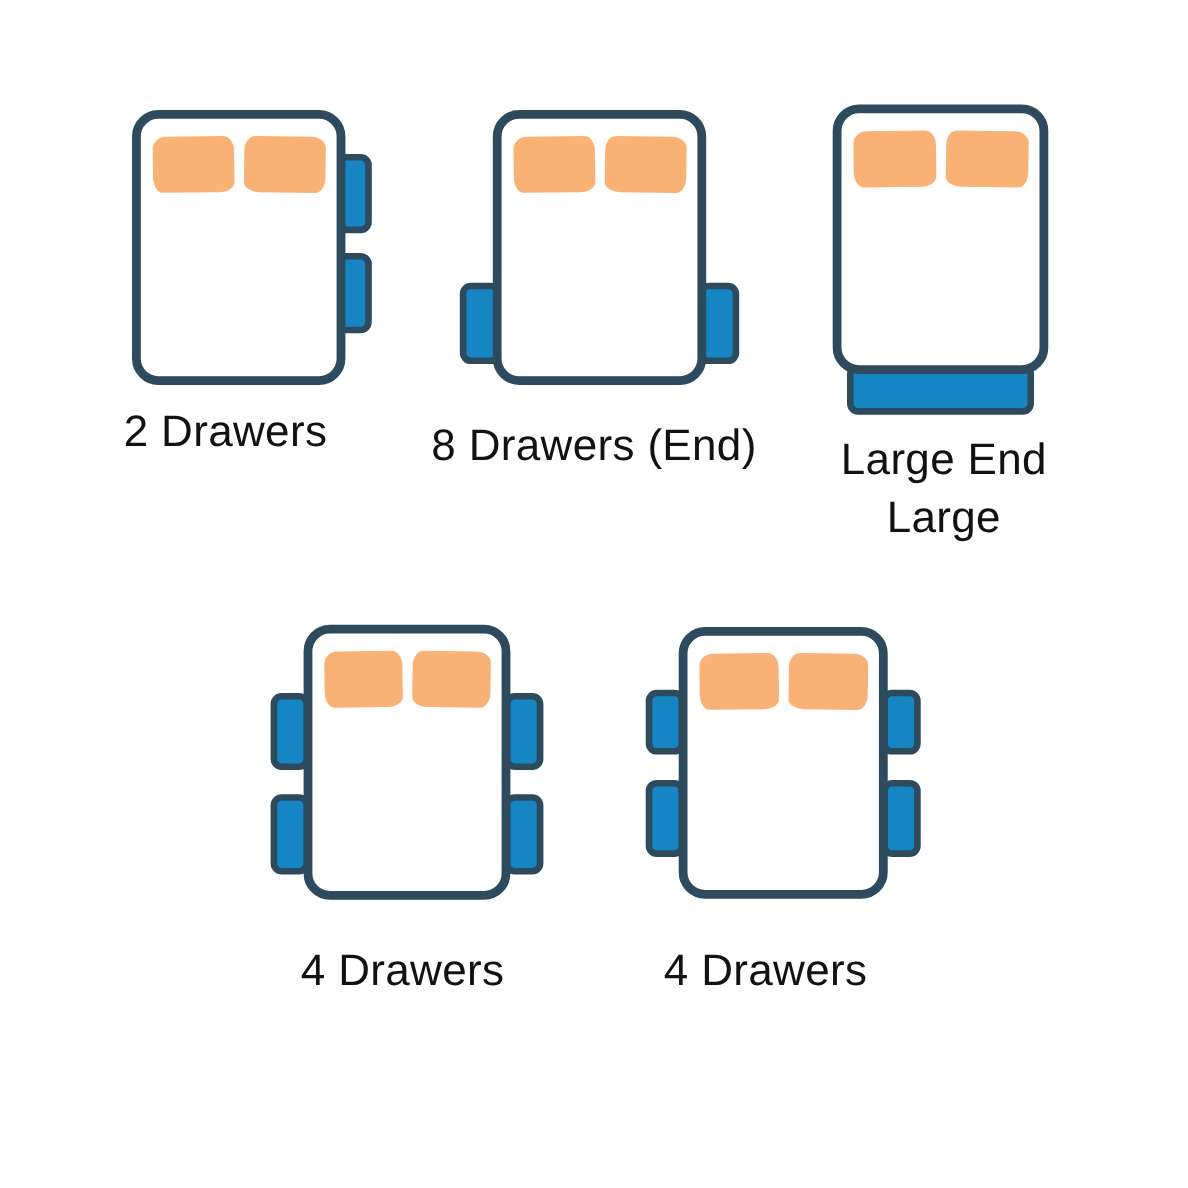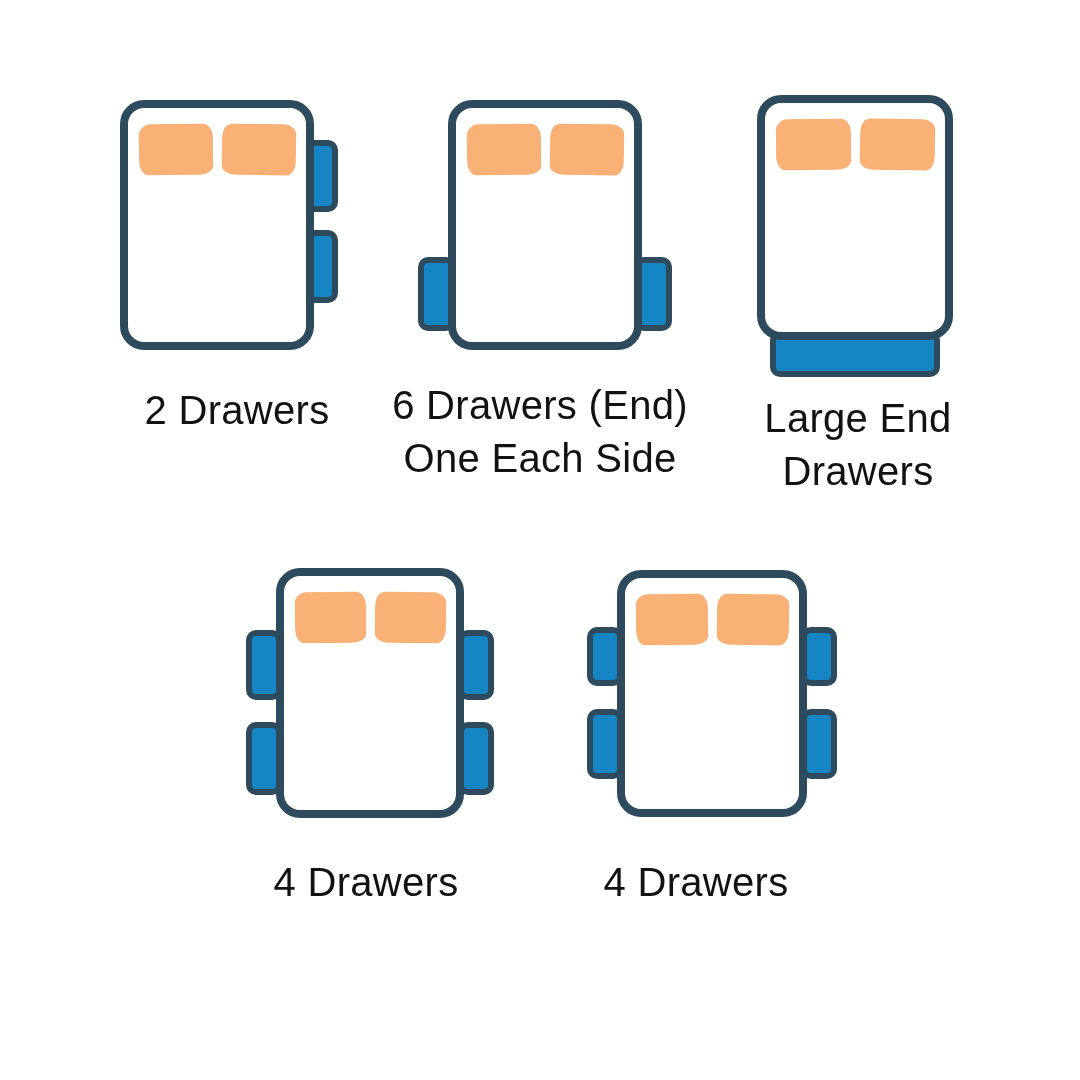--- a/index.html
+++ b/index.html
@@ -62,49 +62,48 @@
 <div id="canvas">
     <div class="figure">
       <div class="drawer" style="left: 300px; top: 140px; width: 38px; height: 72px;"></div>
       <div class="drawer" style="left: 300px; top: 230px; width: 38px; height: 73px;"></div>
       <div class="bed" style="left: 120px; top: 100px; width: 194px; height: 250px;">
         <div class="pillows">
           <div class="pillow left"></div>
           <div class="pillow right"></div>
         </div>
       </div>
-      <div class="label" style="left: 205px; top: 384px; margin-left: 32px;">
+      <div class="label" style="left: 205px; top: 366px;">
         <div class="label-line">2 Drawers</div>
       </div>
     </div>
     <div class="figure">
       <div class="drawer" style="left: 418px; top: 257px; width: 38px; height: 74px;"></div>
       <div class="drawer" style="left: 634px; top: 257px; width: 38px; height: 74px;"></div>
       <div class="bed" style="left: 448px; top: 100px; width: 194px; height: 250px;">
         <div class="pillows">
           <div class="pillow left"></div>
           <div class="pillow right"></div>
         </div>
       </div>
       <div class="label" style="left: 540px; top: 379px;">
-        <div class="label-line">6 Drawers (End)</div>
-        <div class="label-line">One Each Side</div>
+        <div class="label-line">8 Drawers (End)</div>
       </div>
     </div>
     <div class="figure">
       <div class="drawer" style="left: 770px; top: 330px; width: 170px; height: 47px;"></div>
       <div class="bed" style="left: 757px; top: 95px; width: 196px; height: 245px;">
         <div class="pillows">
           <div class="pillow left"></div>
           <div class="pillow right"></div>
         </div>
       </div>
       <div class="label" style="left: 858px; top: 392px;">
         <div class="label-line">Large End</div>
-        <div class="label-line">Drawers</div>
+        <div class="label-line">Large</div>
       </div>
     </div>
     <div class="figure">
       <div class="drawer" style="left: 246px; top: 630px; width: 36px; height: 70px;"></div>
       <div class="drawer" style="left: 246px; top: 722px; width: 36px; height: 73px;"></div>
       <div class="drawer" style="left: 458px; top: 630px; width: 36px; height: 70px;"></div>
       <div class="drawer" style="left: 458px; top: 722px; width: 36px; height: 73px;"></div>
       <div class="bed" style="left: 276px; top: 568px; width: 188px; height: 250px;">
         <div class="pillows">
           <div class="pillow left"></div>

